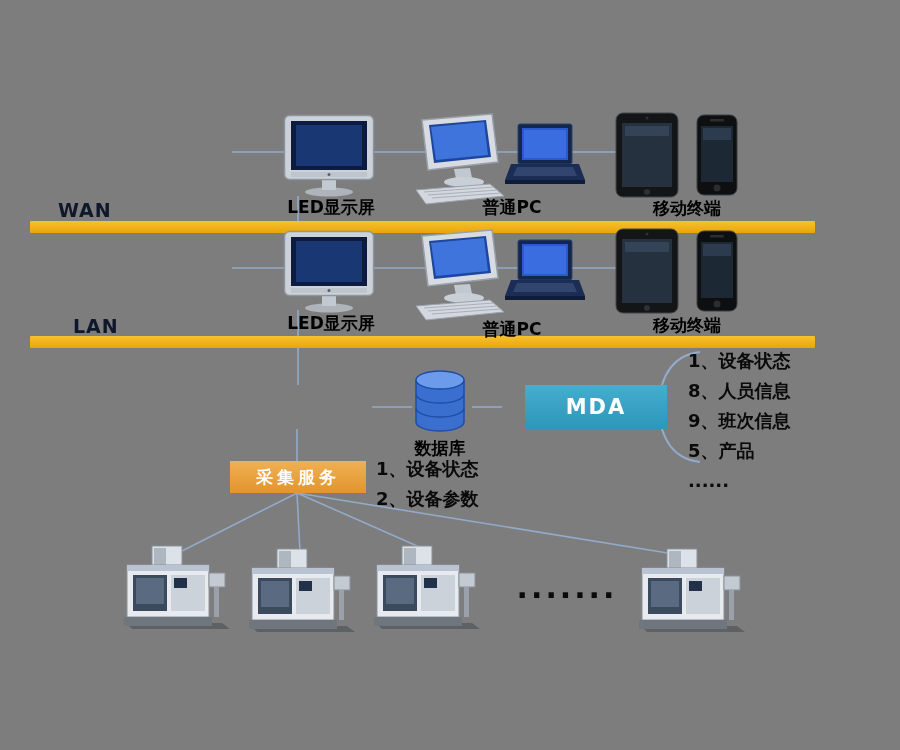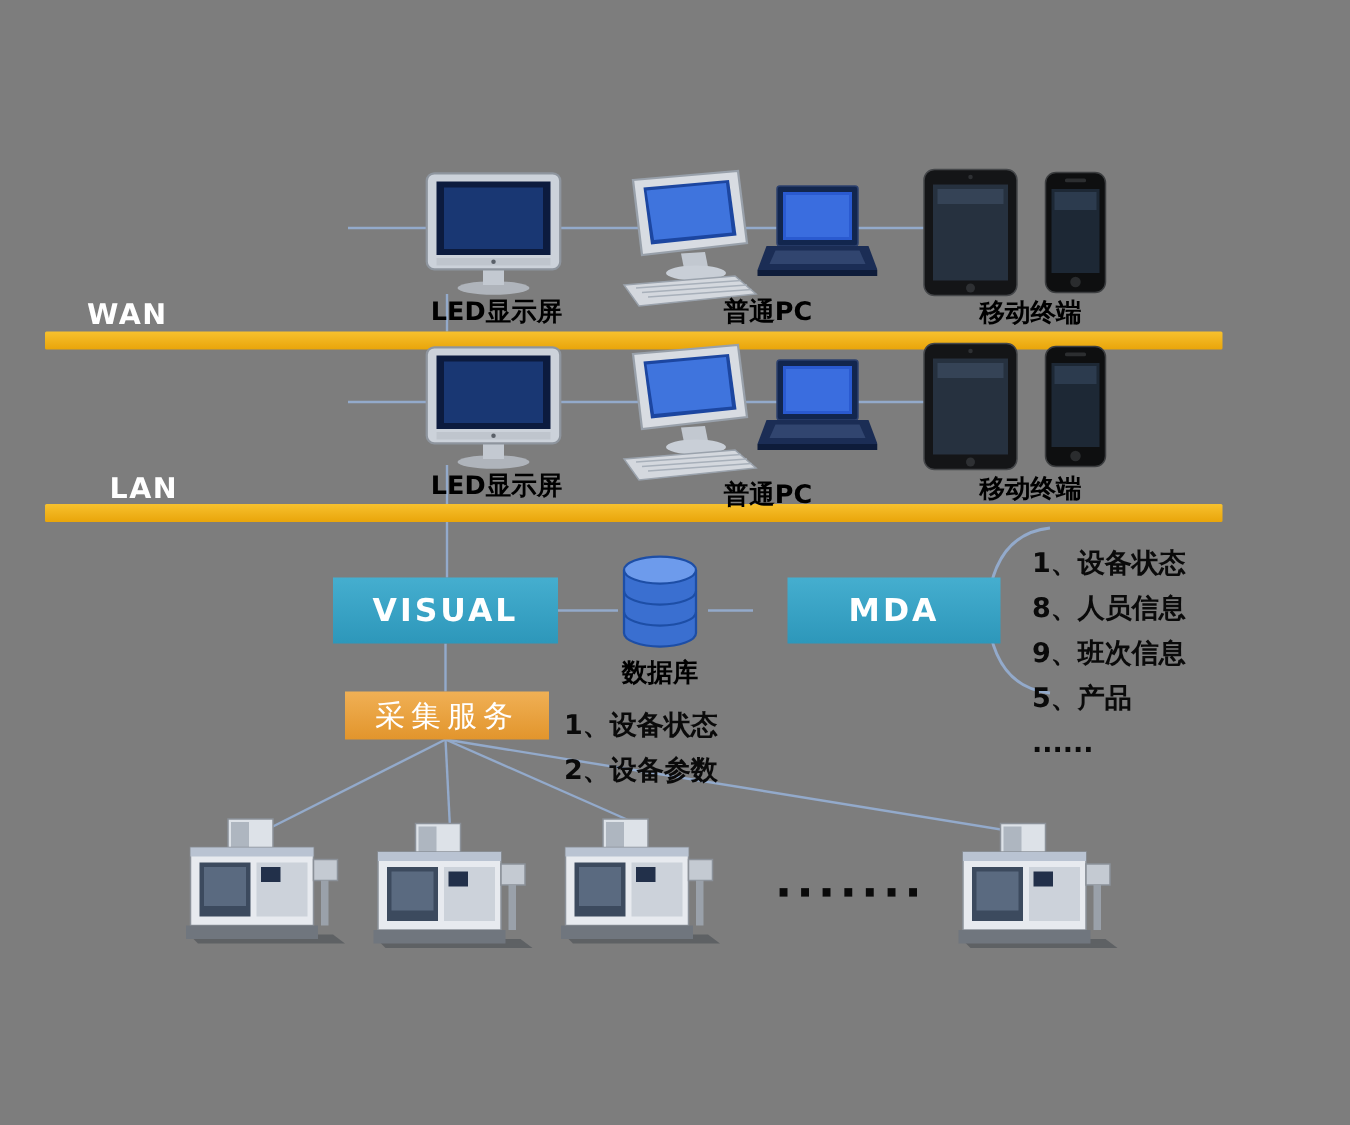--- a/index.html
+++ b/index.html
@@ -16,35 +16,35 @@
     background:linear-gradient(#f7c12e,#e9a50a);
     border-radius:1px;
   }
   
   .dev-label{
     position:absolute;z-index:3;text-align:center;
     font-size:17px;font-weight:700;color:#000000;
   }
   .net-label{
     position:absolute;z-index:3;
-    font-size:19px;font-weight:700;color:#ffffff;letter-spacing:1px;
+    font-size:19px;font-weight:700;color:#0f172a;letter-spacing:1px;
   }
   .device{position:absolute;z-index:3;line-height:0;}
   
   .teal-box{
     position:absolute;z-index:3;display:flex;align-items:center;justify-content:center;
     background:linear-gradient(#45aecf,#2d97ba);
     color:#ffffff;font-weight:700;font-size:21px;letter-spacing:2px;
   }
   .orange-box{
     position:absolute;z-index:3;display:flex;align-items:center;justify-content:center;
     background:linear-gradient(#f0b055,#e2952c);
-    color:#ffffff;font-weight:400;font-size:20px;letter-spacing:4px;
-  }
-  .list-block{position:absolute;z-index:3;margin-top:15px;}
+    color:#ffffff;font-weight:700;font-size:17px;letter-spacing:4px;
+  }
+  .list-block{position:absolute;z-index:3;}
   .list-block .li{
     font-size:18px;font-weight:700;color:#0a0a0a;line-height:22px;margin-bottom:8px;
     white-space:nowrap;
   }
   .dots{
     position:absolute;z-index:3;font-size:30px;font-weight:700;color:#0a0a0a;
     letter-spacing:3px;text-align:center;
   }
 </style>
 </head>
@@ -188,23 +188,20 @@
       <rect x="14" y="5" width="14" height="2.5" rx="1" fill="#2c2e30"></rect>
       <circle cx="21" cy="74" r="3.5" fill="#2a2c2e"></circle>
     </svg>
   </div>
   <div class="dev-label" style="left:276px;top:312px;width:110px;">LED显示屏</div>
   <div class="dev-label" style="left:462px;top:318px;width:100px;">普通PC</div>
   <div class="dev-label" style="left:632px;top:314px;width:110px;">移动终端</div>
   <div class="net-label" style="left:73px;top:315px;">LAN</div>
   <div class="bus-bar" style="top:336px;"></div>
 
-  <div class="teal-box" style="left:222px;top:385px;width:150px;height:44px;">
-    <span>VISUAL</span>
-  </div>
 
   <div class="device" style="left:410px;top:367px;z-index:3;">
     <svg width="60" height="68" viewBox="0 0 60 68">
       <path d="M6,13 v42 a24,9 0 0 0 48,0 v-42" fill="#3a6fd0" stroke="#1d4ea6" stroke-width="1.5"></path>
       <ellipse cx="30" cy="13" rx="24" ry="9" fill="#6d9bec" stroke="#1d4ea6" stroke-width="1.5"></ellipse>
       <path d="M6,27 a24,9 0 0 0 48,0" fill="none" stroke="#1d4ea6" stroke-width="1.5"></path>
       <path d="M6,41 a24,9 0 0 0 48,0" fill="none" stroke="#1d4ea6" stroke-width="1.5"></path>
     </svg>
   </div>
   <div class="dev-label" style="left:400px;top:437px;width:80px;">数据库</div>

